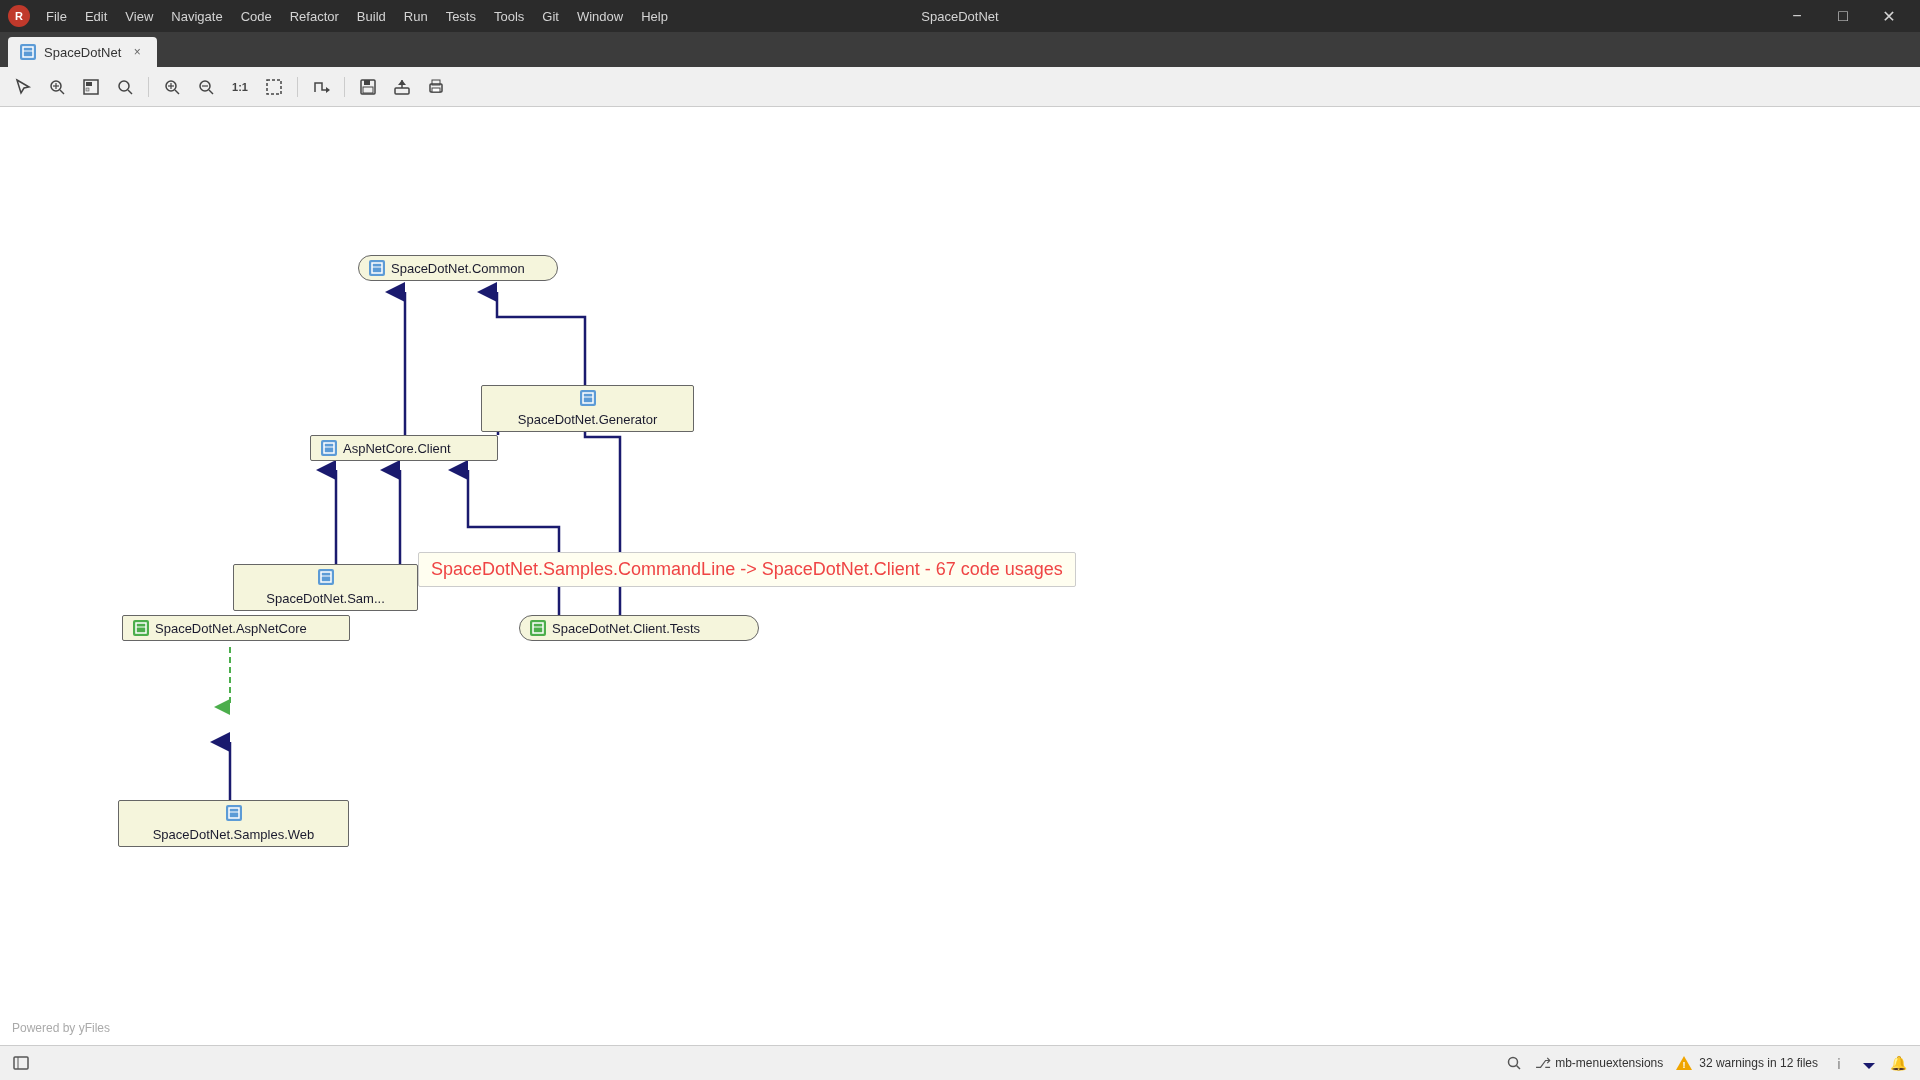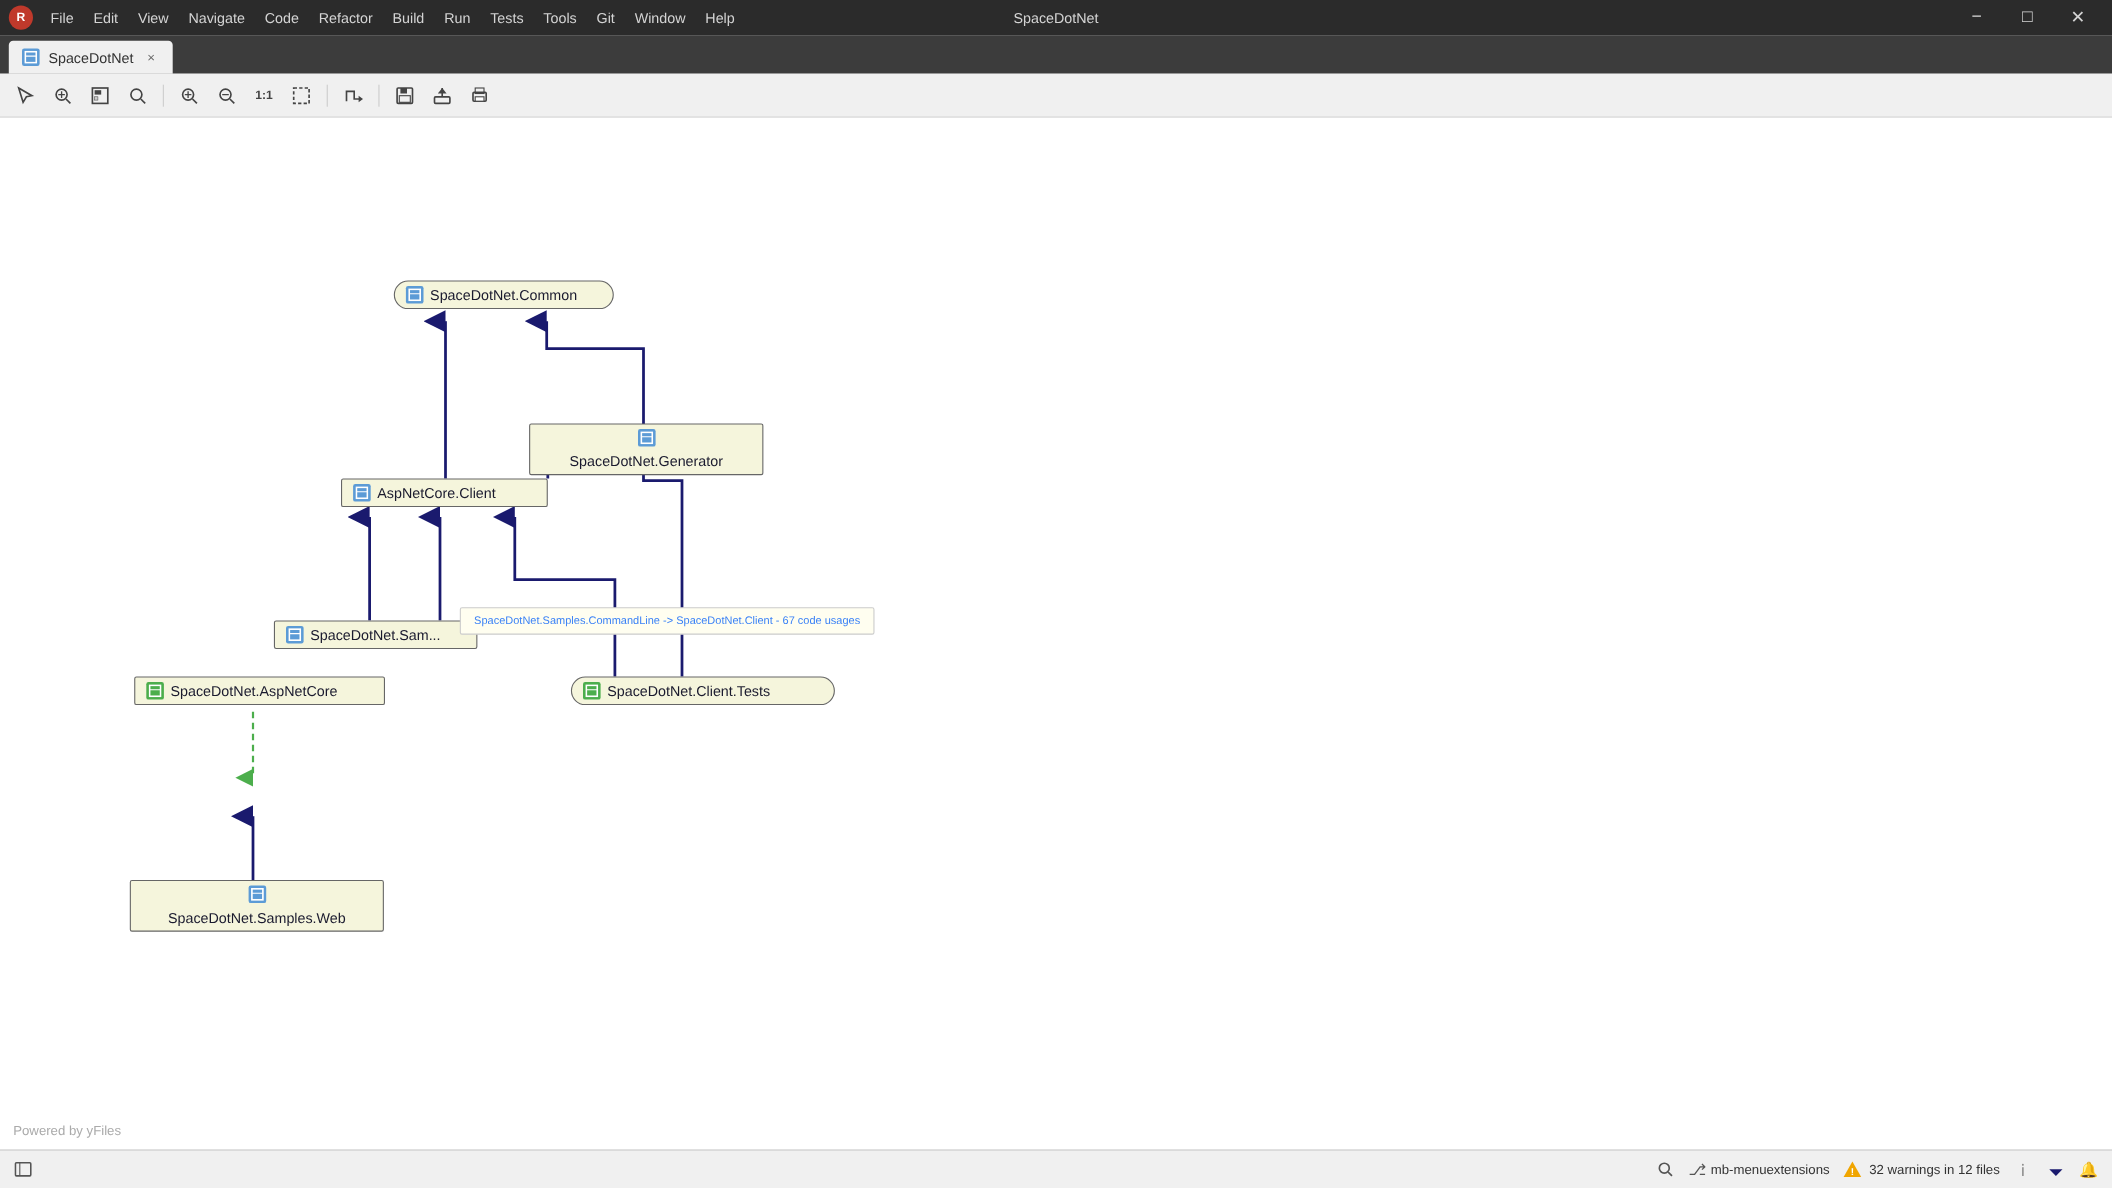--- a/index.html
+++ b/index.html
@@ -128,22 +128,22 @@
       width: 100%; height: 100%;
       pointer-events: none;
     }
 
     
     #tooltip {
       position: absolute;
       background: #fffef0;
       border: 1px solid #ccc;
       padding: 6px 12px;
-      font-size: 10px;
-      color: #3b82f6;
+      font-size: 18px;
+      color: #ef4444;
       border-radius: 2px;
       white-space: nowrap;
       pointer-events: none;
     }
 
     
     #powered-by {
       position: absolute;
       bottom: 10px;
       left: 12px;
@@ -359,21 +359,21 @@
   <div class="diagram-node" style="left:310px; top:328px; width:188px;">
     <div class="node-icon">
       <svg width="12" height="12" viewBox="0 0 12 12">
         <rect x="1" y="1" width="10" height="10" fill="none" stroke="white" stroke-width="1.5"></rect>
         <line x1="1" y1="5" x2="11" y2="5" stroke="white" stroke-width="1"></line>
       </svg>
     </div>
     <span>AspNetCore.Client</span>
   </div>
 
-  <div class="diagram-node" style="left:249px; top:457px; width:185px;">
+  <div class="diagram-node" style="left:233px; top:457px; width:185px;flex-direction:column;">
     <div class="node-icon">
       <svg width="12" height="12" viewBox="0 0 12 12">
         <rect x="1" y="1" width="10" height="10" fill="none" stroke="white" stroke-width="1.5"></rect>
         <line x1="1" y1="5" x2="11" y2="5" stroke="white" stroke-width="1"></line>
       </svg>
     </div>
     <span>SpaceDotNet.Sam...</span>
   </div>
 
   <div class="diagram-node" style="left:122px; top:508px; width:228px;">

